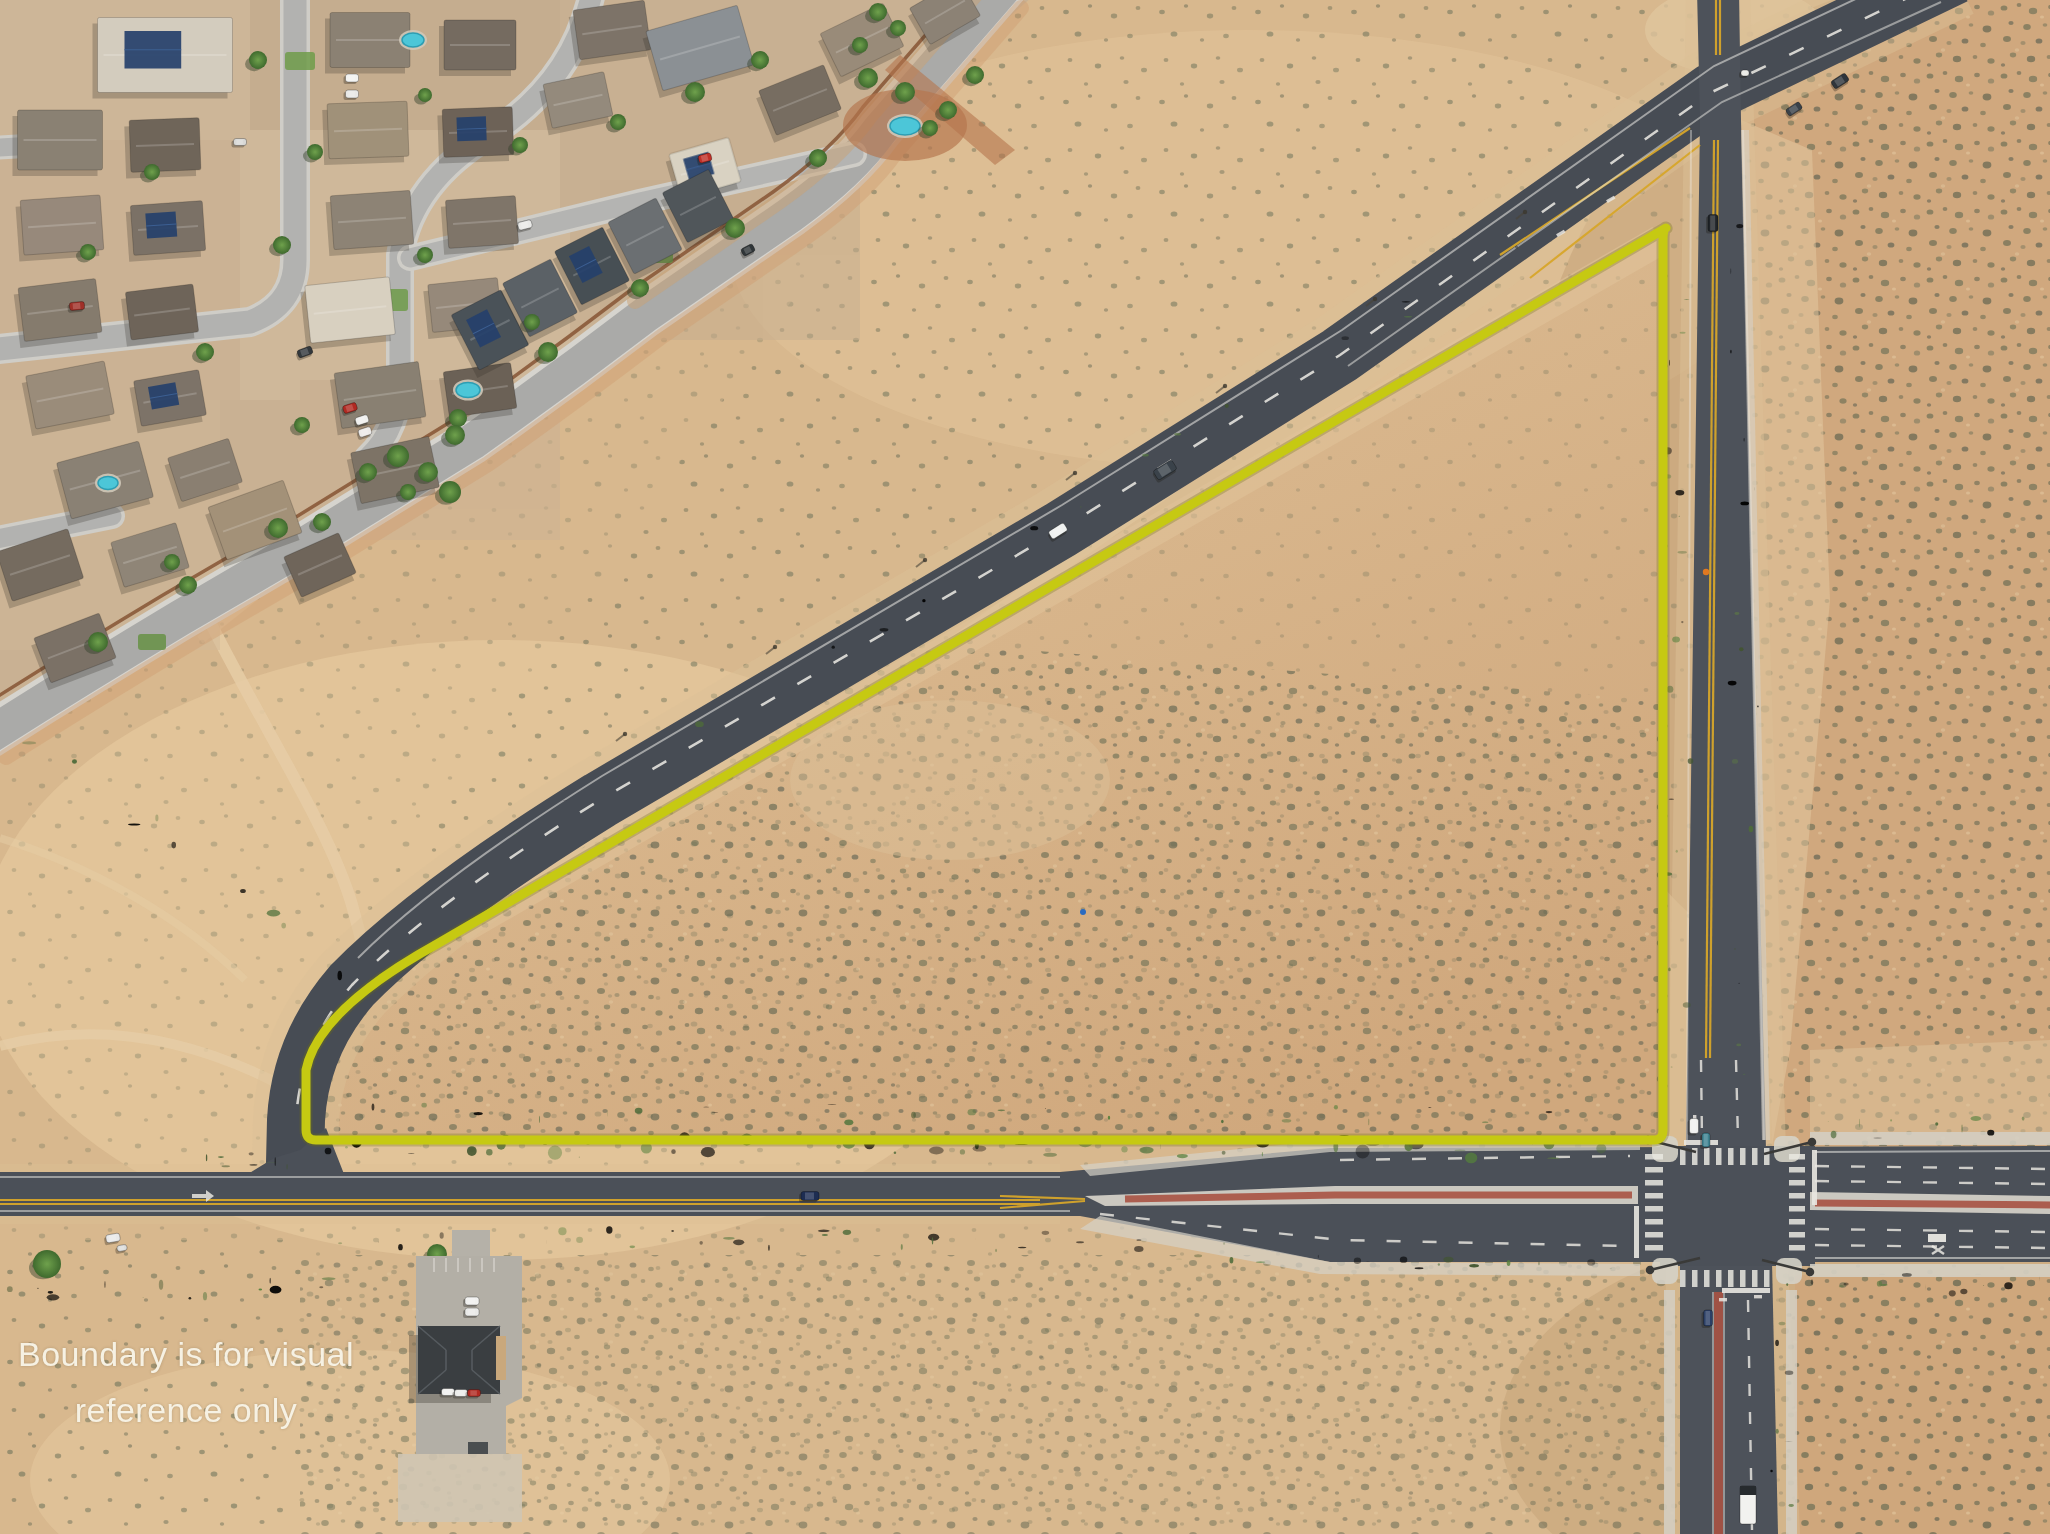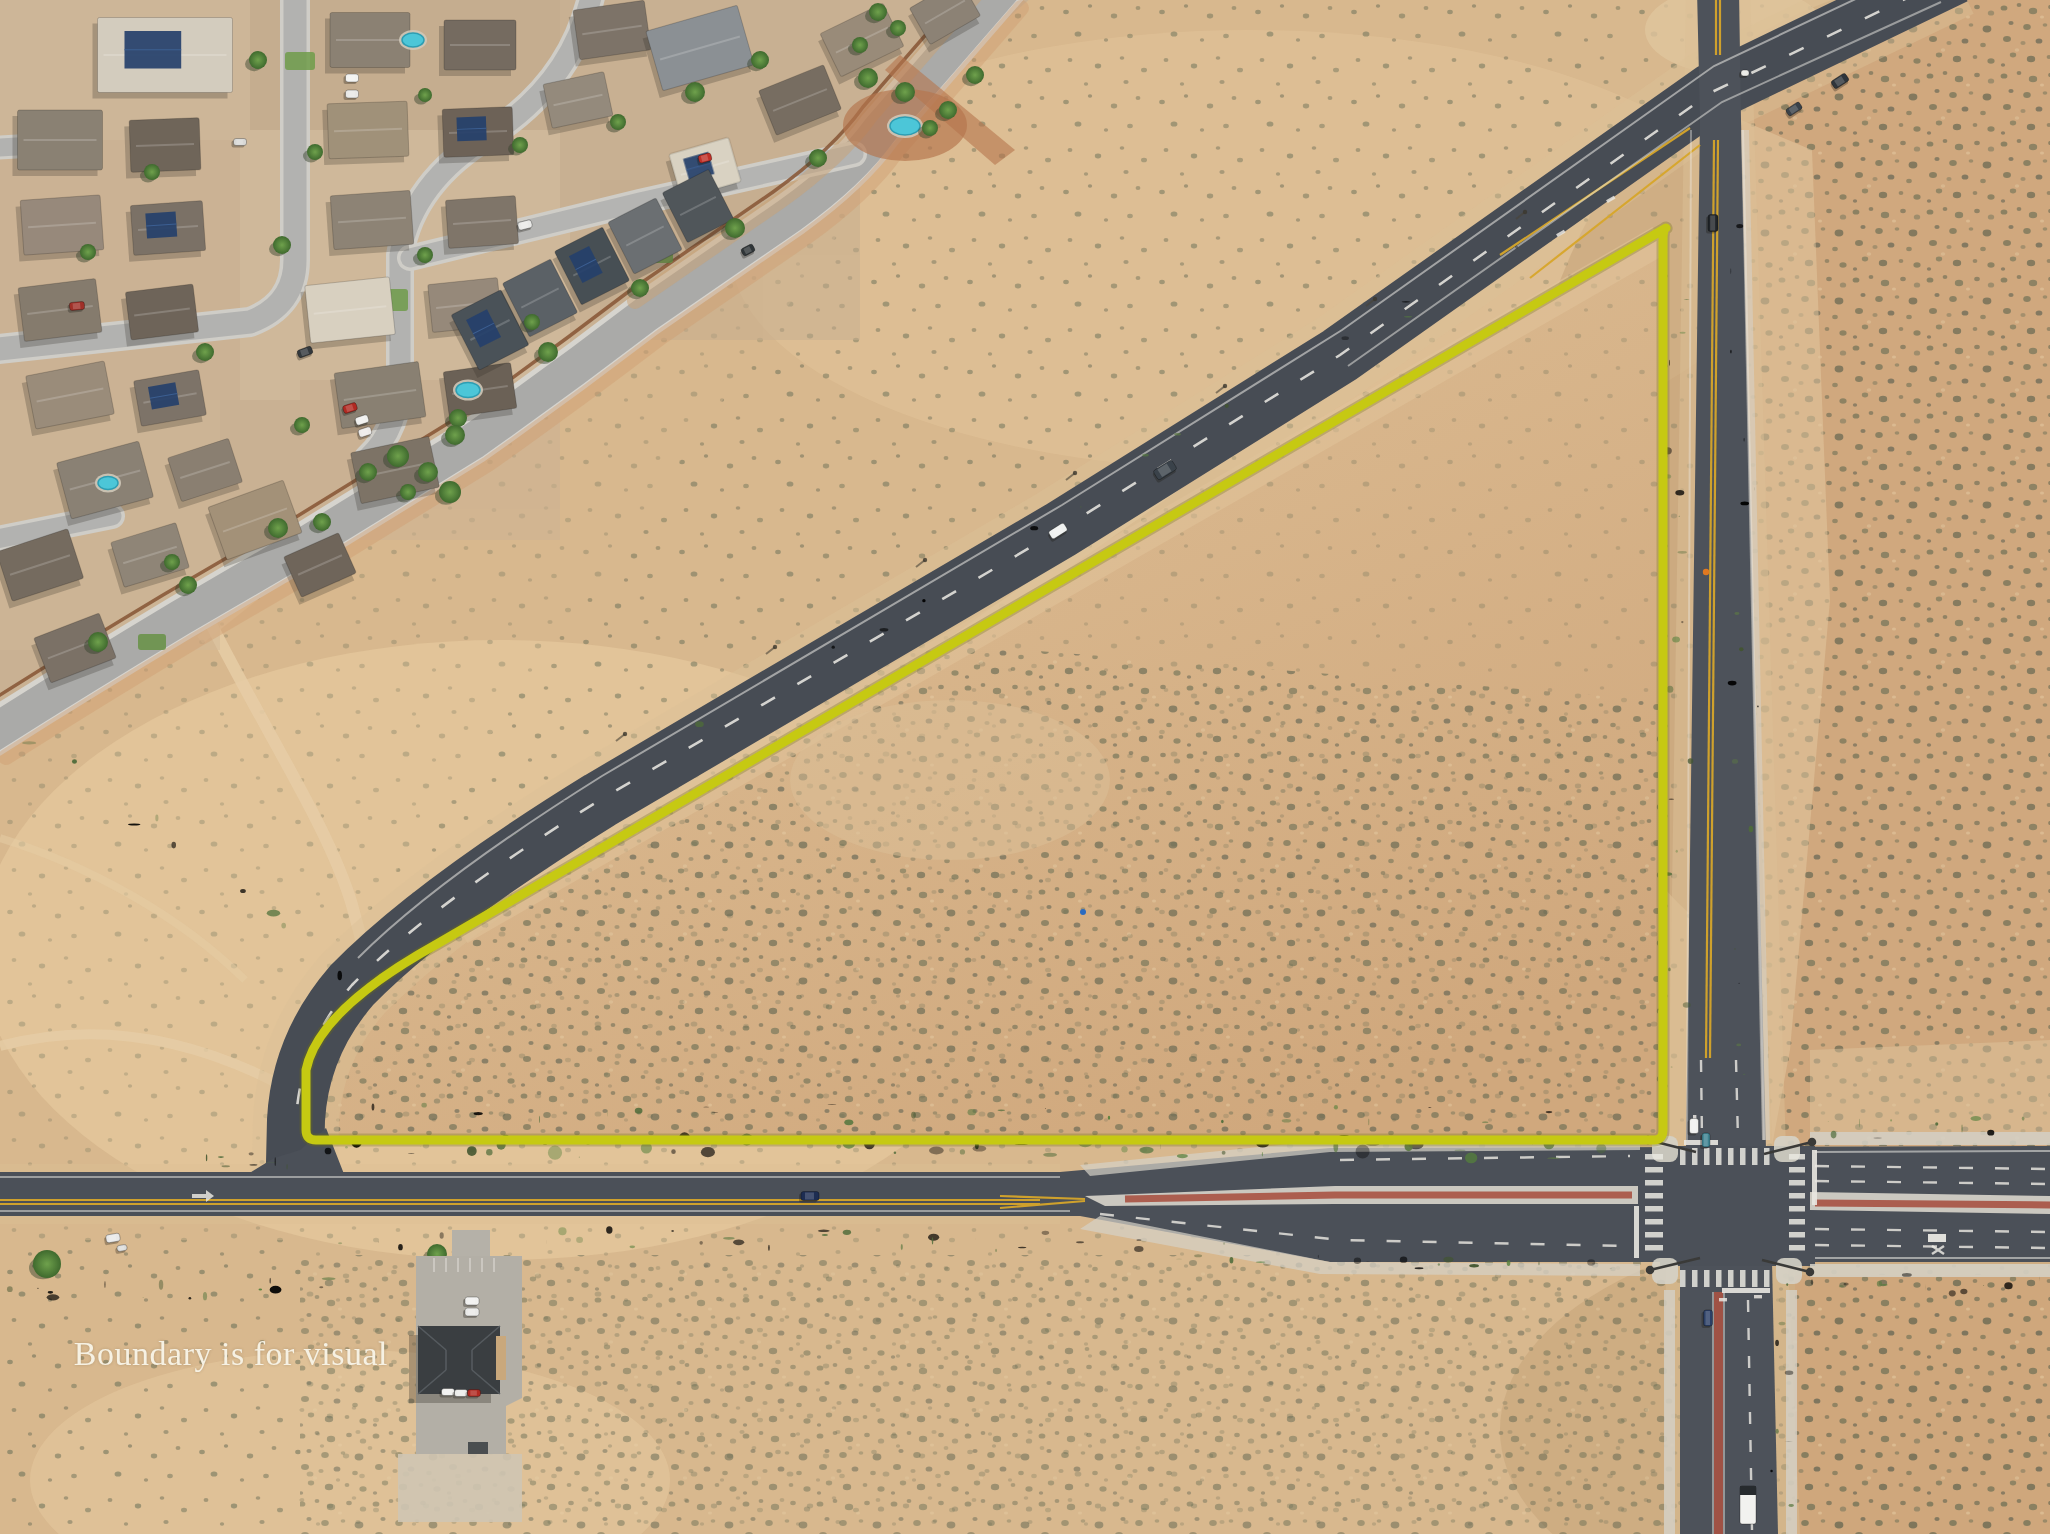--- a/index.html
+++ b/index.html
@@ -1,20 +1,20 @@
 <!DOCTYPE html>
 <html style="--boundary-yellow: #c6c912; --watermark-text: #f6f1e3;"><head>
 <meta charset="utf-8">
 <style>
   html,body{margin:0;padding:0;background:#222;}
   #shot{position:relative;width:2050px;height:1534px;overflow:hidden;
         font-family:"Liberation Sans",sans-serif;background:#d8b88e;}
   #shot svg{position:absolute;left:0;top:0;}
-  #watermark{position:absolute;left:16px;top:1326px;width:372px;text-align:right;
-    font-family:Liberation Serif, serif;font-size:34px;line-height:56px;
+  #watermark{position:absolute;left:0;top:1326px;width:372px;text-align:center;
+    font-family:Liberation Sans, sans-serif;font-size:34px;line-height:56px;
     color:var(--watermark-text,#f6f1e3);text-shadow:0 0 3px rgba(70,55,30,.25);
     letter-spacing:.5px;}
   .boundary-main{stroke:var(--boundary-yellow,#c6c912);}
 </style>
 </head>
 <body>
 
 <div id="shot">
 <svg width="2050" height="1534" viewBox="0 0 2050 1534">
   <defs>
@@ -1035,14 +1035,15 @@
       </g>
 
   <g>
     <path d="M 1666,228 L 437,944 Q 318,1010 306,1070 L 306,1130 Q 306,1140 316,1140 L 1654,1140 Q 1663,1140 1663,1130 L 1663,240 Q 1663,229 1666,228 Z" fill="none" stroke="#6f7210" stroke-width="13" opacity=".3" stroke-linejoin="round"></path>
     <path class="boundary-main" d="M 1666,228 L 437,944 Q 318,1010 306,1070 L 306,1130 Q 306,1140 316,1140 L 1654,1140 Q 1663,1140 1663,1130 L 1663,240 Q 1663,229 1666,228 Z" fill="none" stroke="#c6c912" stroke-width="9" stroke-linejoin="round"></path>
   </g>
 </svg>
 
 <div id="watermark">
   <div>Boundary is for visual</div>
+  <div>reference only</div>
 </div>
 </div>
 
 </body></html>

